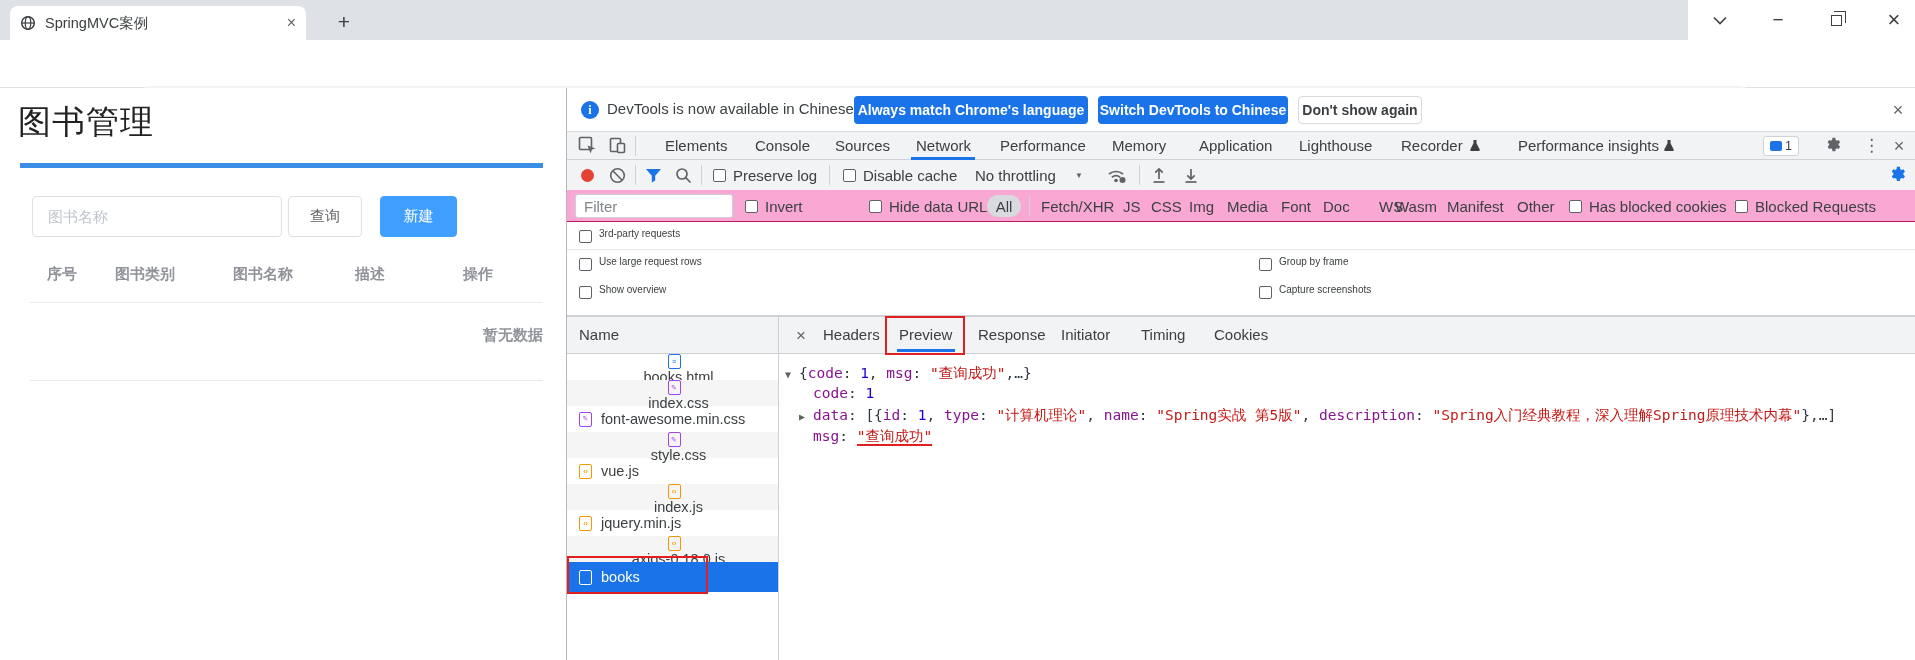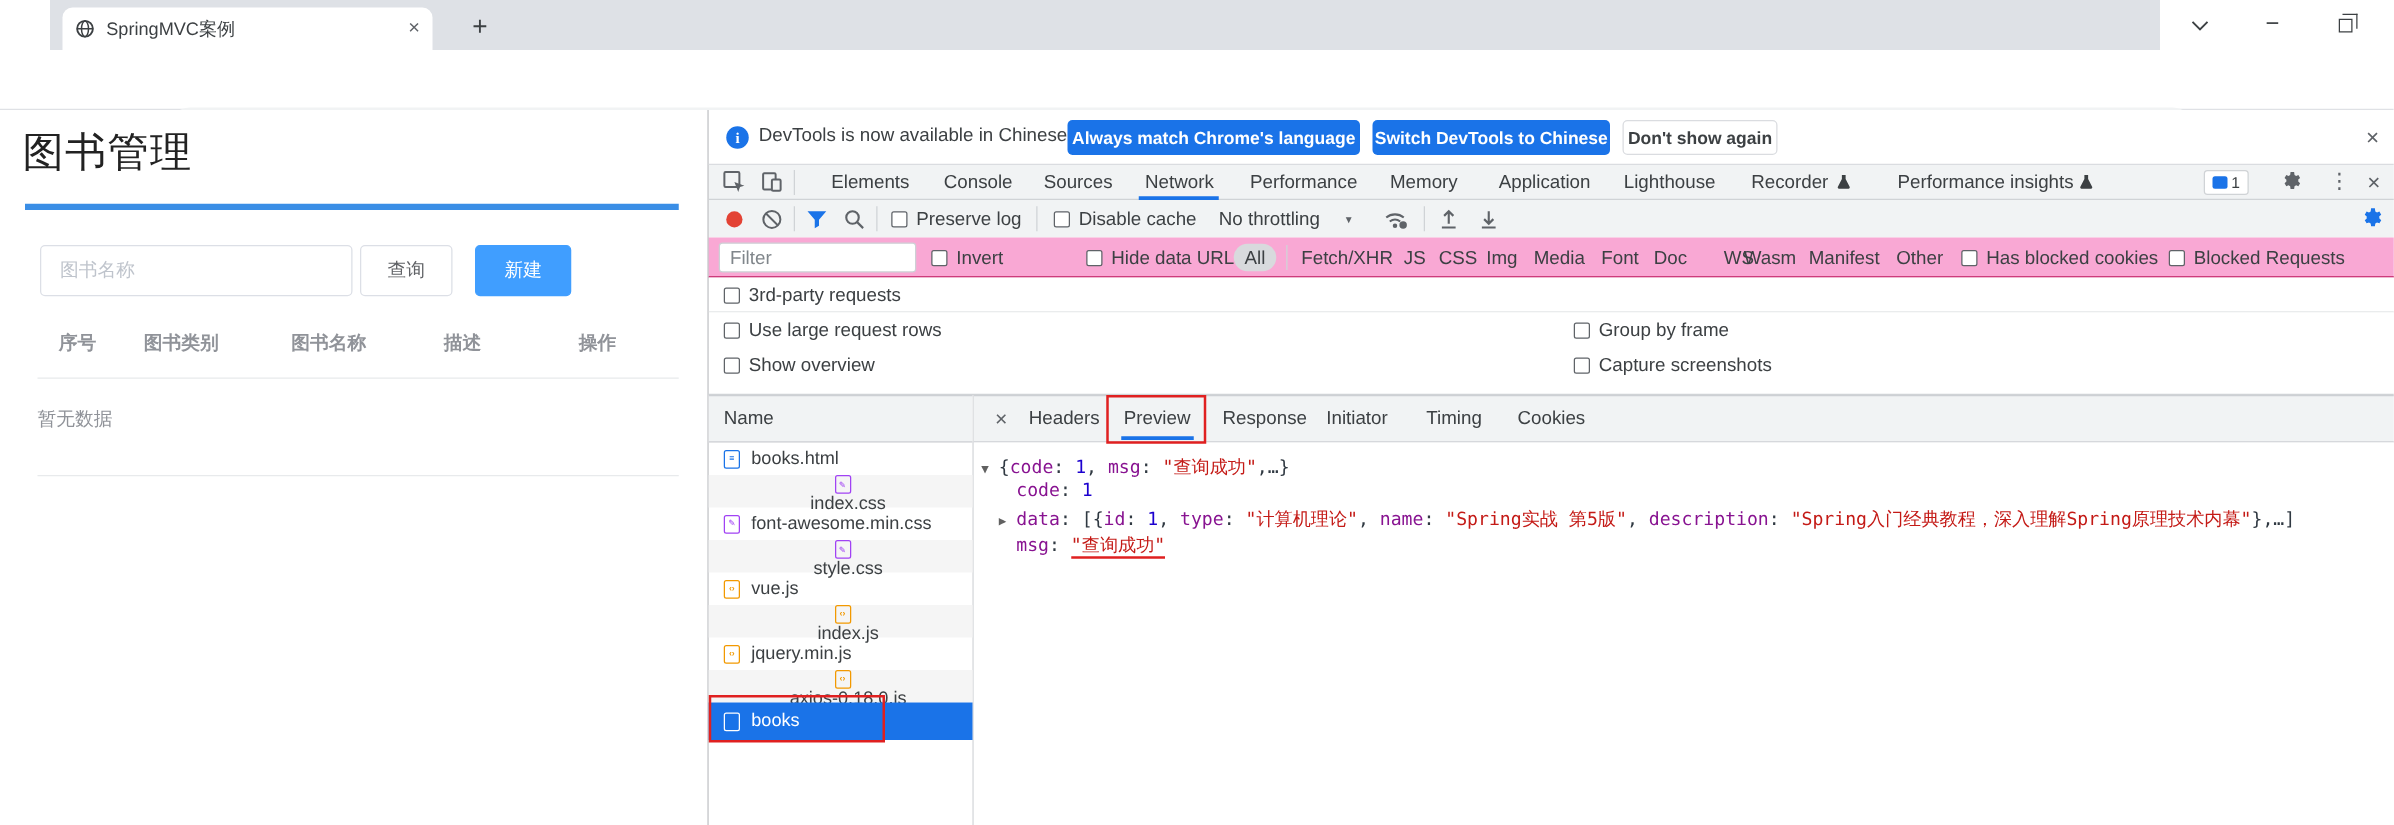--- a/index.html
+++ b/index.html
@@ -1,63 +1,63 @@
 <!DOCTYPE html>
 <html><head>
 <meta charset="utf-8">
 <style>
   * { margin:0; padding:0; box-sizing:border-box; }
   html,body { width:1915px; height:660px; overflow:hidden; }
   body { font-family:"Liberation Sans","DejaVu Sans",sans-serif; background:#fff; position:relative; color:#202124; }
   .ab { position:absolute; }
   svg { display:block; }
   
-  #tabstrip { left:0; top:0; width:1688px; height:40px; background:#dee1e6;margin-left:40px; }
+  #tabstrip { left:0; top:0; width:1688px; height:40px; background:#dee1e6; }
   #tab { left:10px; top:6px; width:296px; height:34px; background:#fff; border-radius:8px 8px 0 0; display:flex; align-items:center; padding:0 10px; }
   #tab .title { font-size:14.5px; color:#3c4043; margin-left:9px; flex:1; white-space:nowrap; overflow:hidden; }
   .winbtn { width:40px; height:28px; display:flex; align-items:center; justify-content:center; color:#3c4043; font-size:19px; }
   #toolbar { left:0; top:40px; width:1915px; height:48px; background:#fff; border-bottom:1px solid #dfe1e5; }
   .navic { width:24px; height:24px; display:flex; align-items:center; justify-content:center; }
   #omnibox { left:134px; top:46px; width:1622px; height:36px; background:#f1f3f4; border-radius:18px; display:flex; align-items:center; }
   #url { font-size:16.5px; color:#202124; margin-left:14px; }
   .restore-ic { width:11px; height:11px; border:1.6px solid #3c4043; position:relative; }
   .restore-ic:before { content:""; position:absolute; left:2px; top:-5px; width:11px; height:11px; border:1.6px solid #3c4043; border-left:none; border-bottom:none; }
   
   #page { left:0; top:88px; width:566px; height:572px; background:#fff; }
   #page h1 { position:absolute; left:18px; top:12px; font-size:33px; font-weight:500; color:#222; letter-spacing:1px; }
   #pg-divider { left:20px; top:75px; width:523px; height:5px; background:#3a8ee6; }
   #book-input { left:32px; top:108px; width:250px; height:41px; border:1px solid #dcdfe6; border-radius:4px; font-size:15px; padding:0 15px; color:#606266; outline:none; font-family:inherit; }
   #book-input::placeholder { color:#bfc4cc; }
   .ebtn { border-radius:4px; font-size:15px; display:flex; align-items:center; justify-content:center; cursor:pointer; font-family:inherit; }
   #btn-query { left:288px; top:108px; width:74px; height:41px; background:#fff; border:1px solid #dcdfe6; color:#606266; }
   #btn-new { left:380px; top:108px; width:77px; height:41px; background:#409eff; border:1px solid #409eff; color:#fff; }
   .th { position:absolute; top:177px; font-size:15px; font-weight:bold; color:#909399; }
   .tline { height:1px; background:#e8eaec; }
-  #empty { left:30px; top:238px; width:513px; text-align:left; font-size:15px; color:#909399; }
+  #empty { left:30px; top:238px; width:513px; text-align:right; font-size:15px; color:#909399;font-weight:bold; }
   
   #devtools { left:566px; top:88px; width:1349px; height:572px; background:#fff; border-left:1px solid #b5b8bb; }
   #banner { left:0; top:0; width:1349px; height:44px; background:#fff; border-bottom:1px solid #dadce0; }
   #banner .msg { position:absolute; left:40px; top:12px; font-size:15px; color:#3c4043; }
   .bluebtn { background:#1a73e8; color:#fff; border-radius:4px; font-size:14px; font-weight:bold; display:flex; align-items:center; justify-content:center; }
   #btn-dismiss { background:#fff; border:1px solid #dadce0; color:#3c4043; border-radius:4px; font-size:14px; font-weight:bold; display:flex; align-items:center; justify-content:center; }
   .xbtn { color:#5f6368; font-size:18px; display:flex; align-items:center; justify-content:center; }
   #dtabs { left:0; top:44px; width:1349px; height:28px; background:#f1f3f4; border-bottom:1px solid #d0d3d6; }
   .dtab { position:absolute; top:5px; font-size:15px; color:#3c4043; white-space:nowrap; }
   #net-underline { left:344px; top:25px; width:64px; height:3px; background:#1a73e8; }
   .vsep { width:1px; height:20px; background:#d0d3d6; position:absolute; top:4px; }
   #ntb { left:0; top:72px; width:1349px; height:30px; background:#f1f3f4; }
   #ntb .lbl, #frow .lbl { position:absolute; top:7px; font-size:15px; color:#3c4043; white-space:nowrap; }
   .cb { position:absolute; width:13px; height:13px; border:1.5px solid #5f6368; border-radius:2px; background:#fff; }
   #frow { left:0; top:102px; width:1543px; height:32px; background:#f9a8d4; border-bottom:1px solid #be185d; }
   #filter-input { position:absolute; left:8px; top:4px; width:158px; height:24px; border:1px solid #cdd1d5; border-radius:3px; font-size:15px; padding:0 8px; color:#3c4043; outline:none; font-family:inherit; }
   #filter-input::placeholder { color:#80868b; }
   .ftype { position:absolute; top:8px; font-size:15px; color:#3c4043; white-space:nowrap; }
   #all-pill { left:420px; top:5px; width:34px; height:22px; background:#d8dadd; border-radius:11px; font-size:15px; color:#3c4043; display:flex; align-items:center; justify-content:center; }
   .optrow { left:0; width:1349px; height:28px; background:#fff; }
-  .optrow .lbl { position:absolute; top:6px; font-size:15px; color:#3c4043; white-space:nowrap; }
+  .optrow .lbl { position:absolute; top:6px; font-size:10px; color:#3c4043; white-space:nowrap; }
   #reqpanel { left:0; top:228px; width:212px; height:344px; background:#fff; border-right:1px solid #cdd0d4; }
   #reqhead { left:0; top:0; width:211px; height:38px; background:#f1f3f4; border-top:1px solid #cdd0d4; border-bottom:1px solid #cdd0d4; }
   #reqhead span { position:absolute; left:12px; top:9px; font-size:15px; color:#3c4043; }
   .req { position:absolute; left:0; width:211px; height:26px; display:flex; align-items:center; padding-left:12px; font-size:14.5px; color:#3c4043; }
   .req.alt { background:#f5f5f5;flex-direction:column; }
   .req.sel { background:#1a73e8; color:#fff; height:30px; }
   .fic { width:13px; height:15px; border-radius:2px; margin-right:9px; flex:none; display:flex; align-items:center; justify-content:center; font-size:7px; font-weight:bold; }
   .fic.doc { border:1.5px solid #1a73e8; color:#1a73e8; }
   .fic.css { border:1.5px solid #a142f4; color:#a142f4; }
   .fic.js  { border:1.5px solid #f29900; color:#f29900; }
@@ -327,21 +327,21 @@
     <span class="cb" style="left:12px; top:8px;"></span>
     <span class="lbl" style="left:32px;">Show overview</span>
     <span class="cb" style="left:692px; top:8px;"></span>
     <span class="lbl" style="left:712px;">Capture screenshots</span>
   </div>
 
   <div id="reqpanel" class="ab">
     <div id="reqhead" class="ab">
       <span>Name</span>
     </div>
-    <div class="req" style="top:38px;">
+    <div class="req" style="top:38px;flex-direction:column;">
         <span class="fic doc">≡</span>
         <span>books.html</span>
       </div>
     <div class="req alt" style="top:64px;">
         <span class="fic css">✎</span>
         <span>index.css</span>
       </div>
     <div class="req" style="top:90px;">
         <span class="fic css">✎</span>
         <span>font-awesome.min.css</span>

